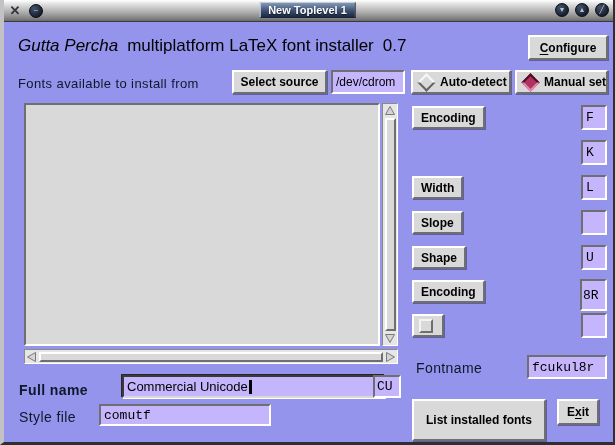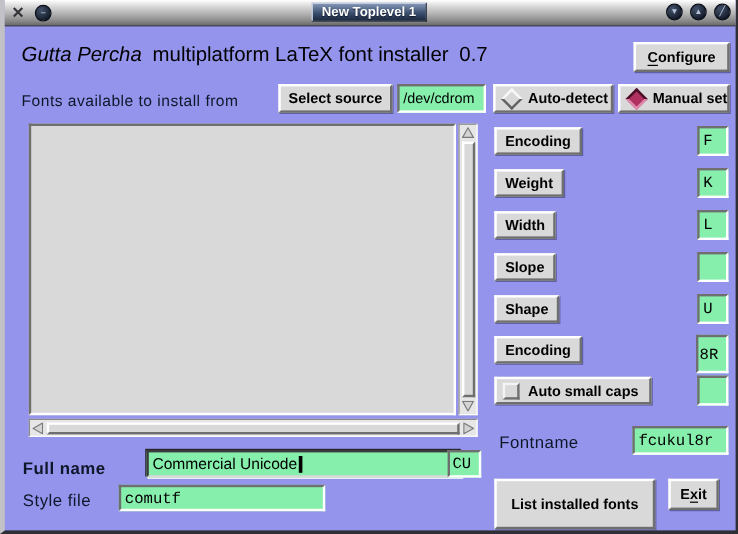--- a/index.html
+++ b/index.html
@@ -42,21 +42,21 @@
   
   .btn{
     position:absolute;background:var(--control,#d9d9d9);
     border:2px solid;border-color:#ffffff #6f6f6f #6f6f6f #ffffff;
     box-shadow:1px 1px 0 rgba(30,30,80,.45);
     font-size:12px;font-weight:bold;color:#000;
     display:flex;align-items:center;justify-content:center;
     padding:0 7px;box-sizing:border-box;cursor:default;white-space:nowrap;
   }
   .entry{
-    position:absolute;background:#86efac;
+    position:absolute;background:#c4b5fd;
     border:2px solid;border-color:#6f6f6f #ffffff #ffffff #6f6f6f;
     box-sizing:border-box;font-family:"Liberation Mono",monospace;font-size:13px;
     padding:2px 3px;overflow:hidden;white-space:nowrap;color:#000;
     display:flex;align-items:center;
   }
   .entry.sans{font-family:"Liberation Sans",sans-serif;}
   .entry.focus{border-color:#3a3a3a #d8d8d8 #d8d8d8 #3a3a3a;box-shadow:1px 1px 0 #fff, -1px -1px 0 #26262c;}
   .cursor{display:inline-block;width:3px;height:14px;background:#000;margin-left:1px;}
   .lbl{position:absolute;font-size:13px;color:#0f172a;letter-spacing:.4px;white-space:nowrap;}
   
@@ -156,36 +156,34 @@
     <svg class="arr" width="9" height="10" viewBox="0 0 9 10">
         <polygon points="0.5,5 8.5,0.5 8.5,9.5" fill="#d4d4d4" stroke="#7a7a7a"></polygon>
       </svg>
     <div class="hthumb"></div>
     <svg class="arr" width="9" height="10" viewBox="0 0 9 10">
         <polygon points="0.5,0.5 8.5,5 0.5,9.5" fill="#d4d4d4" stroke="#7a7a7a"></polygon>
       </svg>
   </div>
 
   <div class="btn" style="left:408px;top:106px;height:23px;">Encoding</div>
-  <div class="btn" style="left:408px;top:141px;height:23px;">Weight</div>
   <div class="btn" style="left:408px;top:176px;height:23px;">Width</div>
   <div class="btn" style="left:408px;top:211px;height:23px;">Slope</div>
   <div class="btn" style="left:408px;top:246px;height:23px;">Shape</div>
   <div class="btn" style="left:408px;top:280px;height:23px;">Encoding</div>
 
   <div class="entry" style="left:577px;top:105px;width:26px;height:25px;">F</div>
   <div class="entry" style="left:577px;top:140px;width:26px;height:25px;">K</div>
   <div class="entry" style="left:577px;top:175px;width:26px;height:25px;">L</div>
   <div class="entry" style="left:577px;top:210px;width:26px;height:25px;"></div>
   <div class="entry" style="left:577px;top:245px;width:26px;height:25px;">U</div>
   <div class="entry" style="left:576px;top:279px;width:27px;height:25px;padding:14px 1px;">8R</div>
 
   <div class="btn radio" style="left:408px;top:314px;height:23px;padding:0 9px 0 5px;">
     <span class="checkbox-ind"></span>
-    <span>Auto small caps</span>
   </div>
   <div class="entry" style="left:577px;top:313px;width:26px;height:25px;"></div>
 
   <div class="lbl" style="left:412px;top:360px;font-size:14px;">Fontname</div>
   <div class="entry" style="left:523px;top:355px;width:80px;height:24px;">fcukul8r</div>
 
   <div class="lbl" style="left:15px;top:382px;font-size:14px;font-weight:bold;">Full name</div>
   <div class="entry sans focus" style="left:95px;top:375px;width:263px;height:23px;margin-left:23px;">
     <span>Commercial Unicode</span>
       <span class="cursor"></span>

